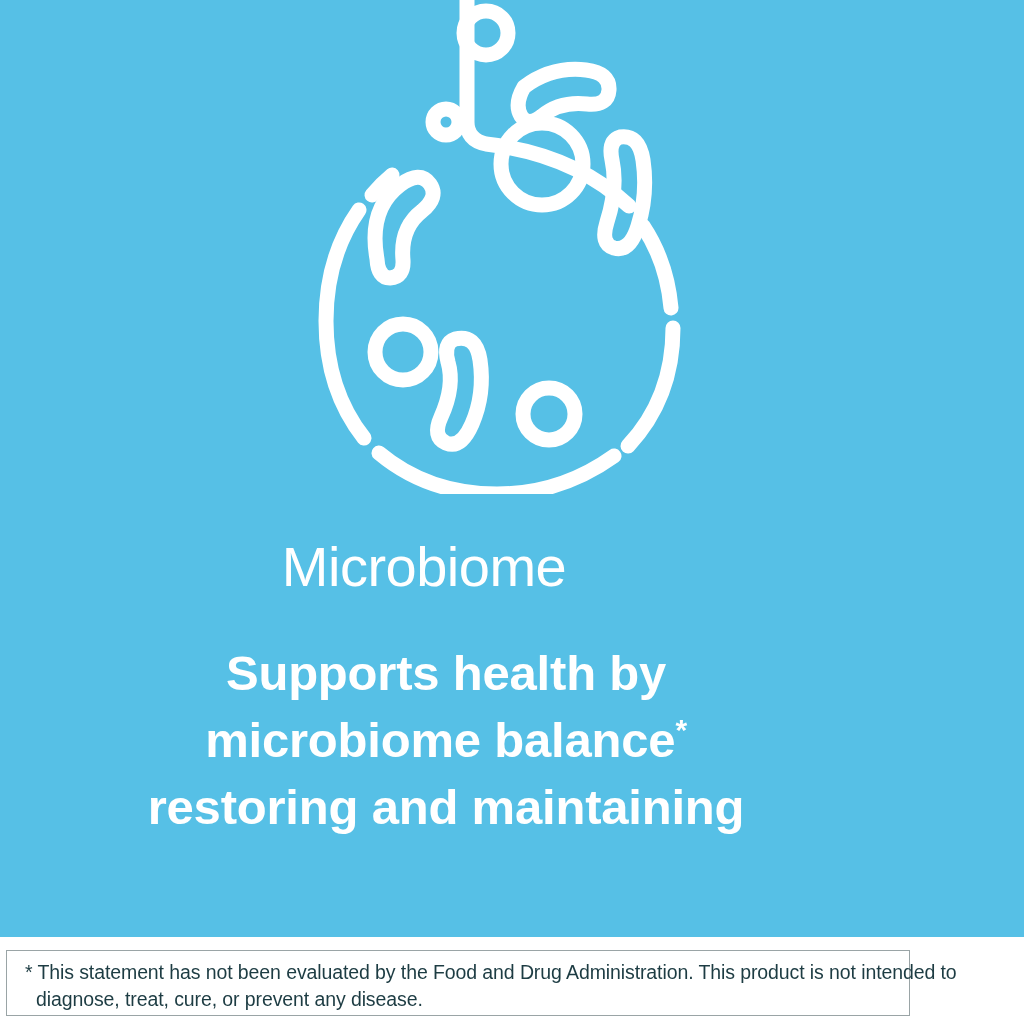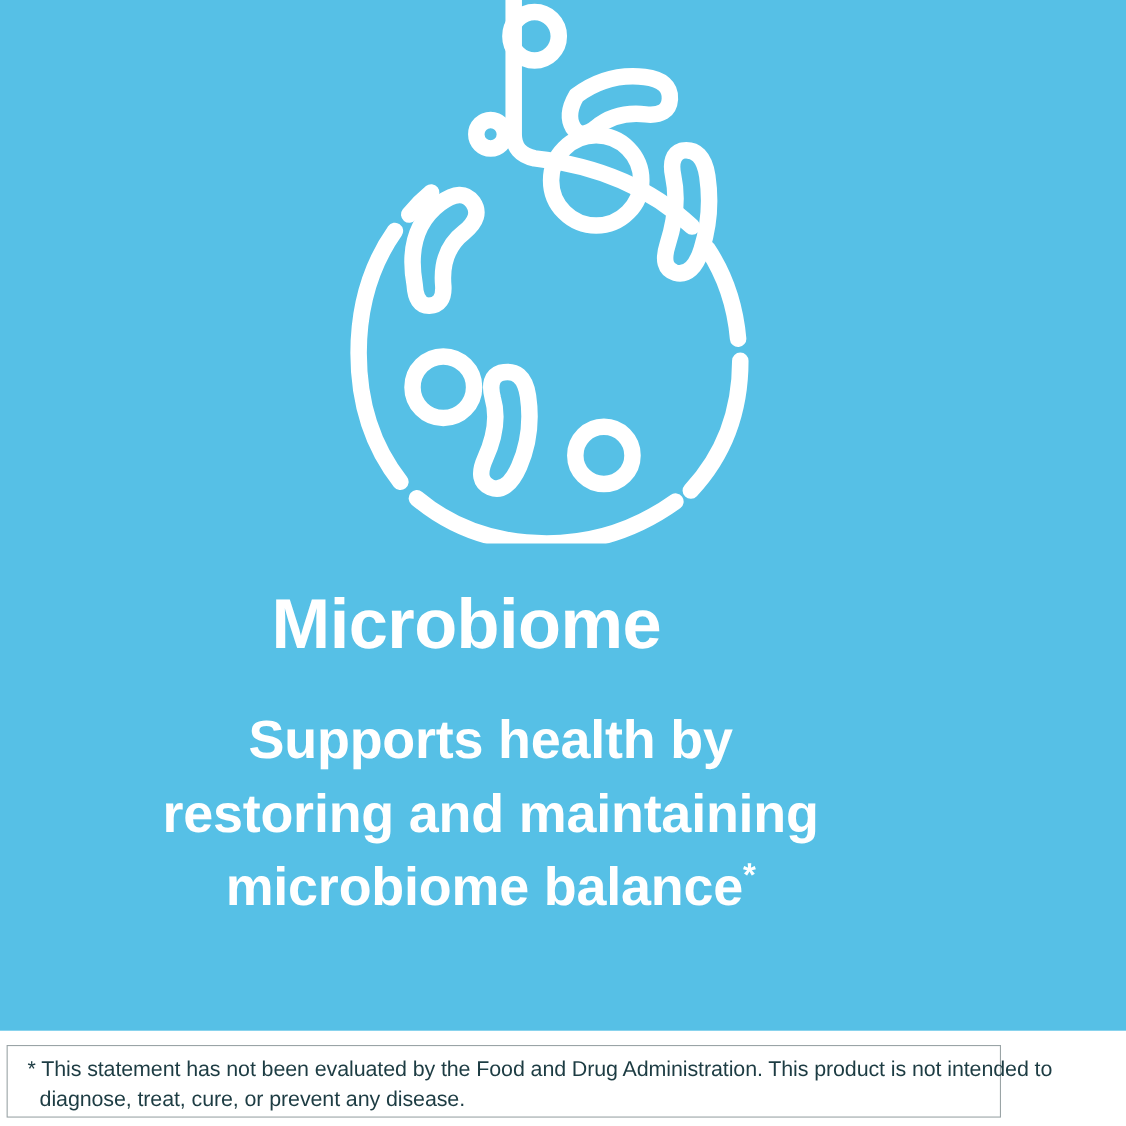--- a/index.html
+++ b/index.html
@@ -47,23 +47,23 @@
   }
 
   
   #title {
     position: absolute;
     left: 0;
     top: 527px;
     width: 848px;
     text-align: center;
     color: #ffffff;
-    font-size: 64px;
+    font-size: 56px;
     line-height: 80px;
-    font-weight: bold;
+    font-weight: normal;
     letter-spacing: -0.5px;
     white-space: nowrap;
   }
 
   #subtitle {
     position: absolute;
     left: 0;
     top: 640px;
     width: 892px;
     text-align: center;
@@ -151,22 +151,22 @@
 
         <circle cx="253" cy="420" r="26"></circle>
 
       </svg>
     </div>
 
     <div id="title">Microbiome</div>
 
     <div id="subtitle">
       <span class="line">Supports health by</span>
+      <span class="line"><span>microbiome balance</span><span class="asterisk">*</span></span>
       <span class="line">restoring and maintaining</span>
-      <span class="line"><span>microbiome balance</span><span class="asterisk">*</span></span>
     </div>
 
   </div>
 
   <div id="footer-box">
     <div id="footer-text">* This statement has not been evaluated by the Food and Drug Administration. This product is not intended to diagnose, treat, cure, or prevent any disease.</div>
   </div>
 
 </div>
 

